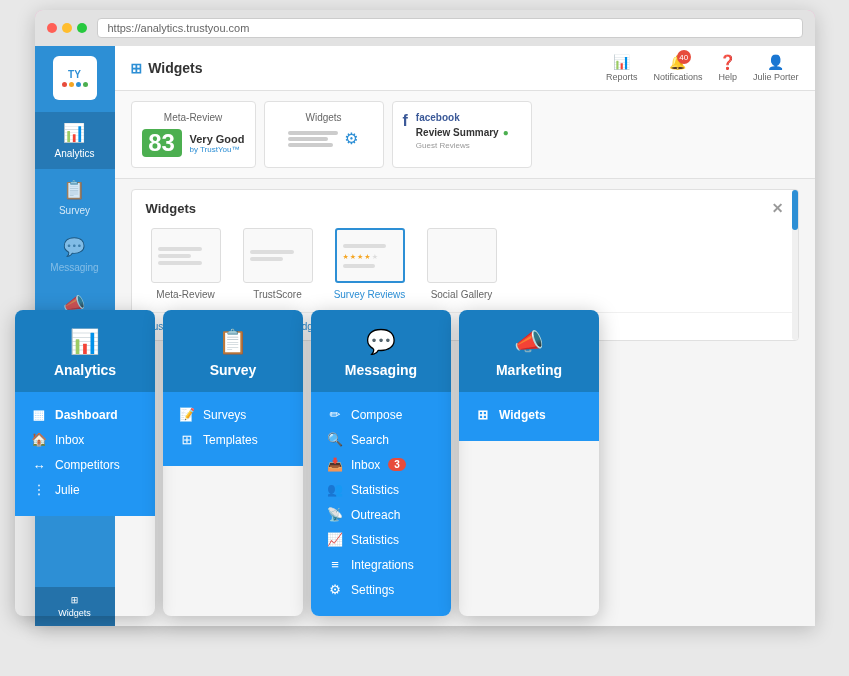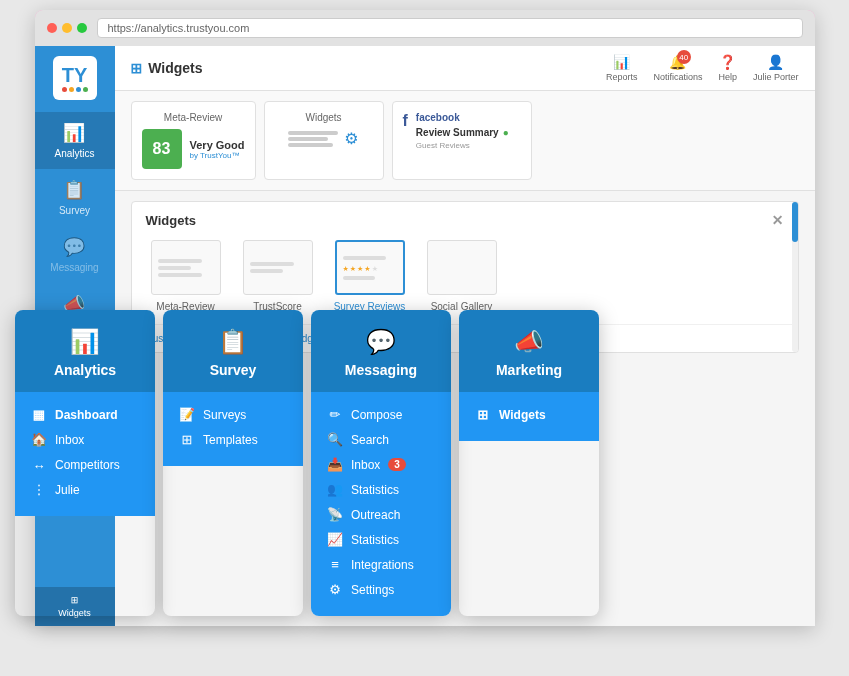--- a/index.html
+++ b/index.html
@@ -71,21 +71,21 @@
       border-radius: 6px;
       width: 44px;
       height: 44px;
       display: flex;
       flex-direction: column;
       align-items: center;
       justify-content: center;
       margin-bottom: 12px;
     }
     .logo-ty {
-      font-size: 20px;
+      font-size: 10px;
       font-weight: bold;
       color: #2d8fd5;
       line-height: 1;
     }
     .logo-dots {
       display: flex; gap: 2px; margin-top: 2px;
     }
     .logo-dot {
       width: 5px; height: 5px; border-radius: 50%;
     }
@@ -199,24 +199,24 @@
       text-align: center;
     }
     .meta-review-card {
       display: flex;
       align-items: center;
       gap: 8px;
     }
     .score-badge {
       background: #4caf50;
       color: white;
-      font-size: 16px;
+      font-size: 24px;
       font-weight: bold;
       width: 40px;
-      height: 40px;
+      height: 28px;
       display: flex;
       align-items: center;
       justify-content: center;
       border-radius: 4px;
     }
     .meta-review-info { font-size: 9px; color: #555; }
     .meta-review-label { font-size: 11px; font-weight: bold; color: #333; }
     .meta-review-brand { color: #2d8fd5; font-size: 8px; }
     .widgets-card-content {
       display: flex;

